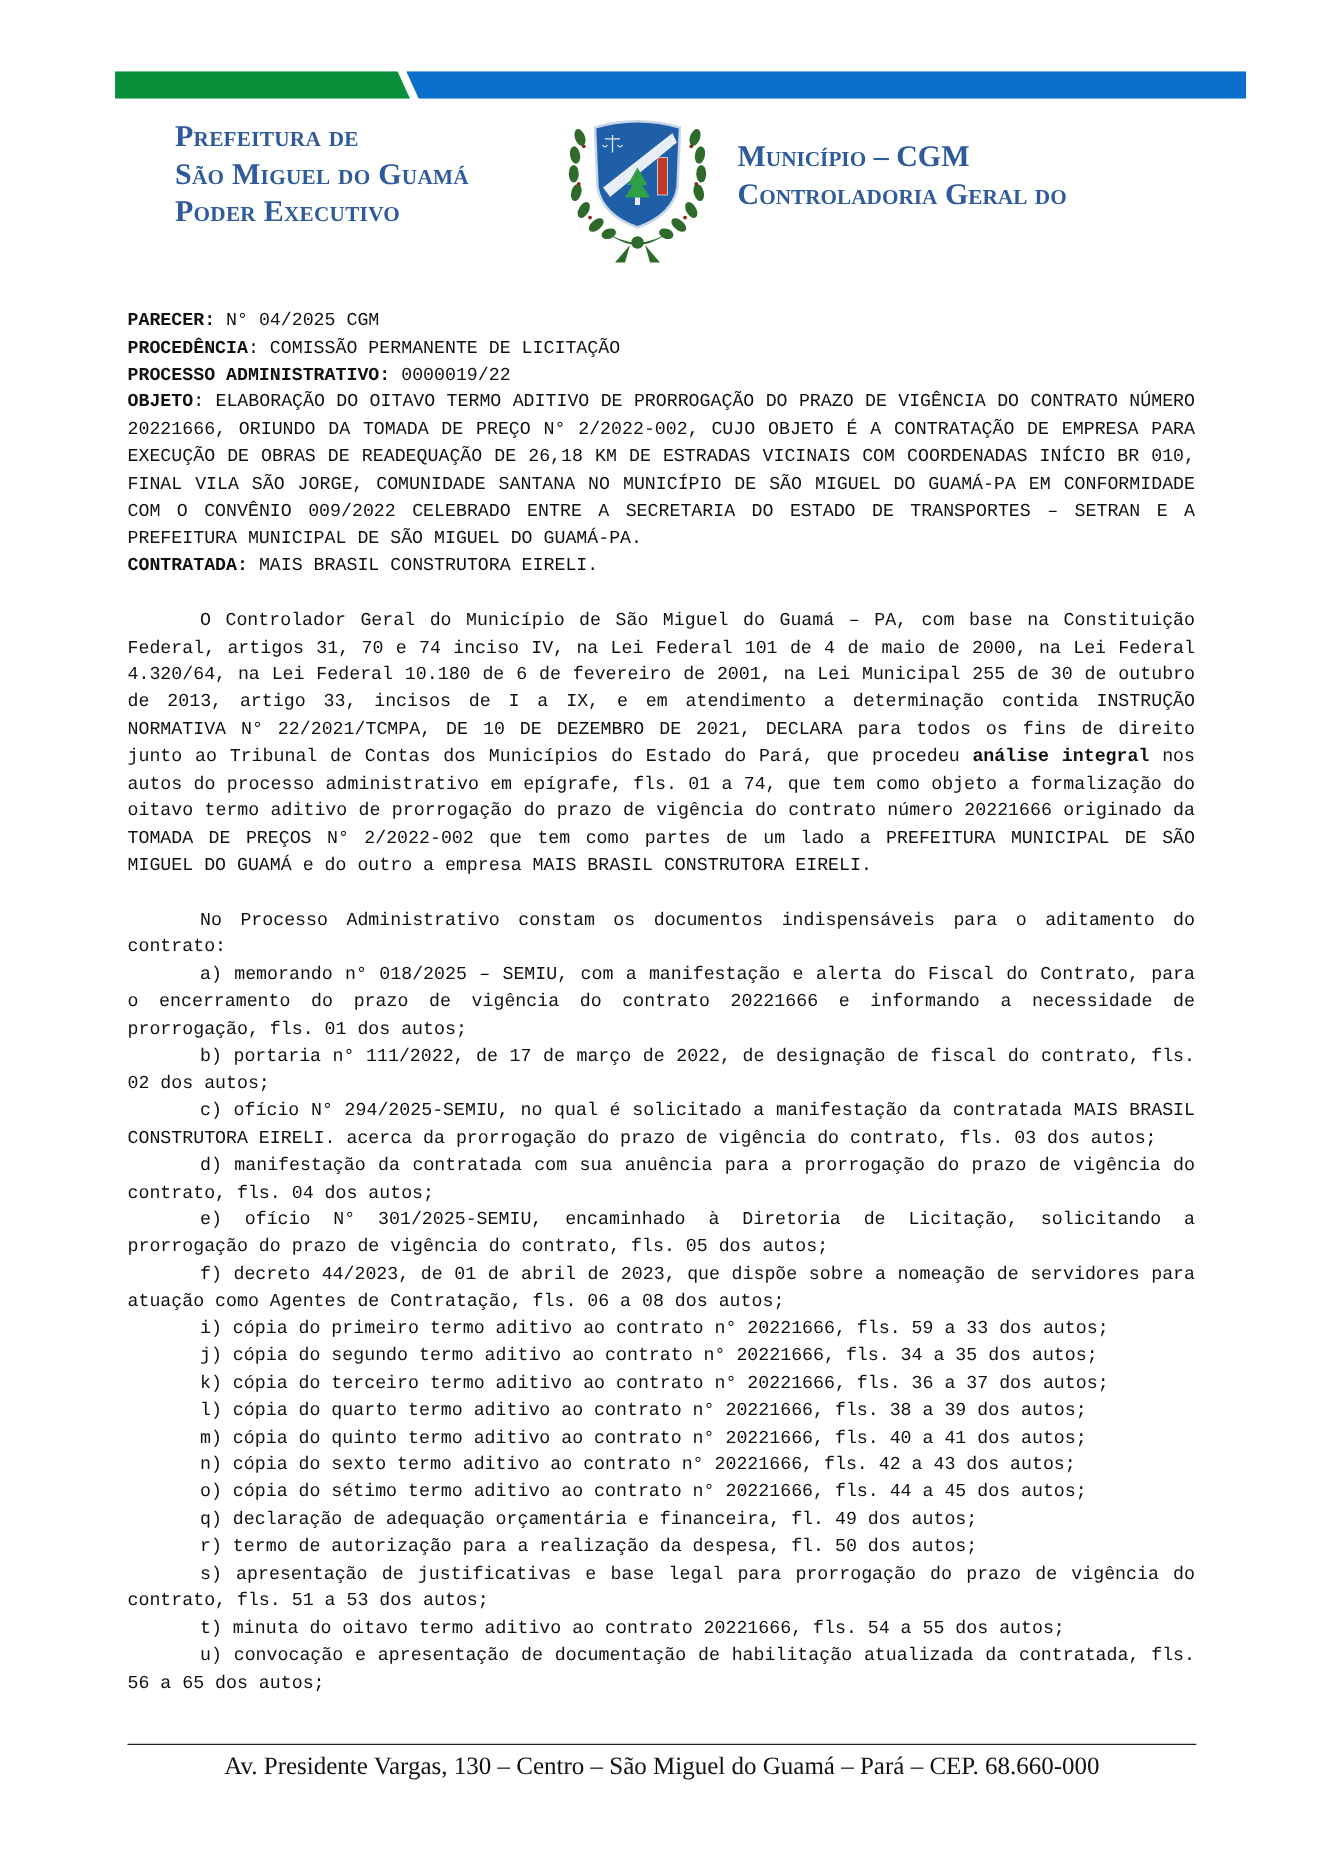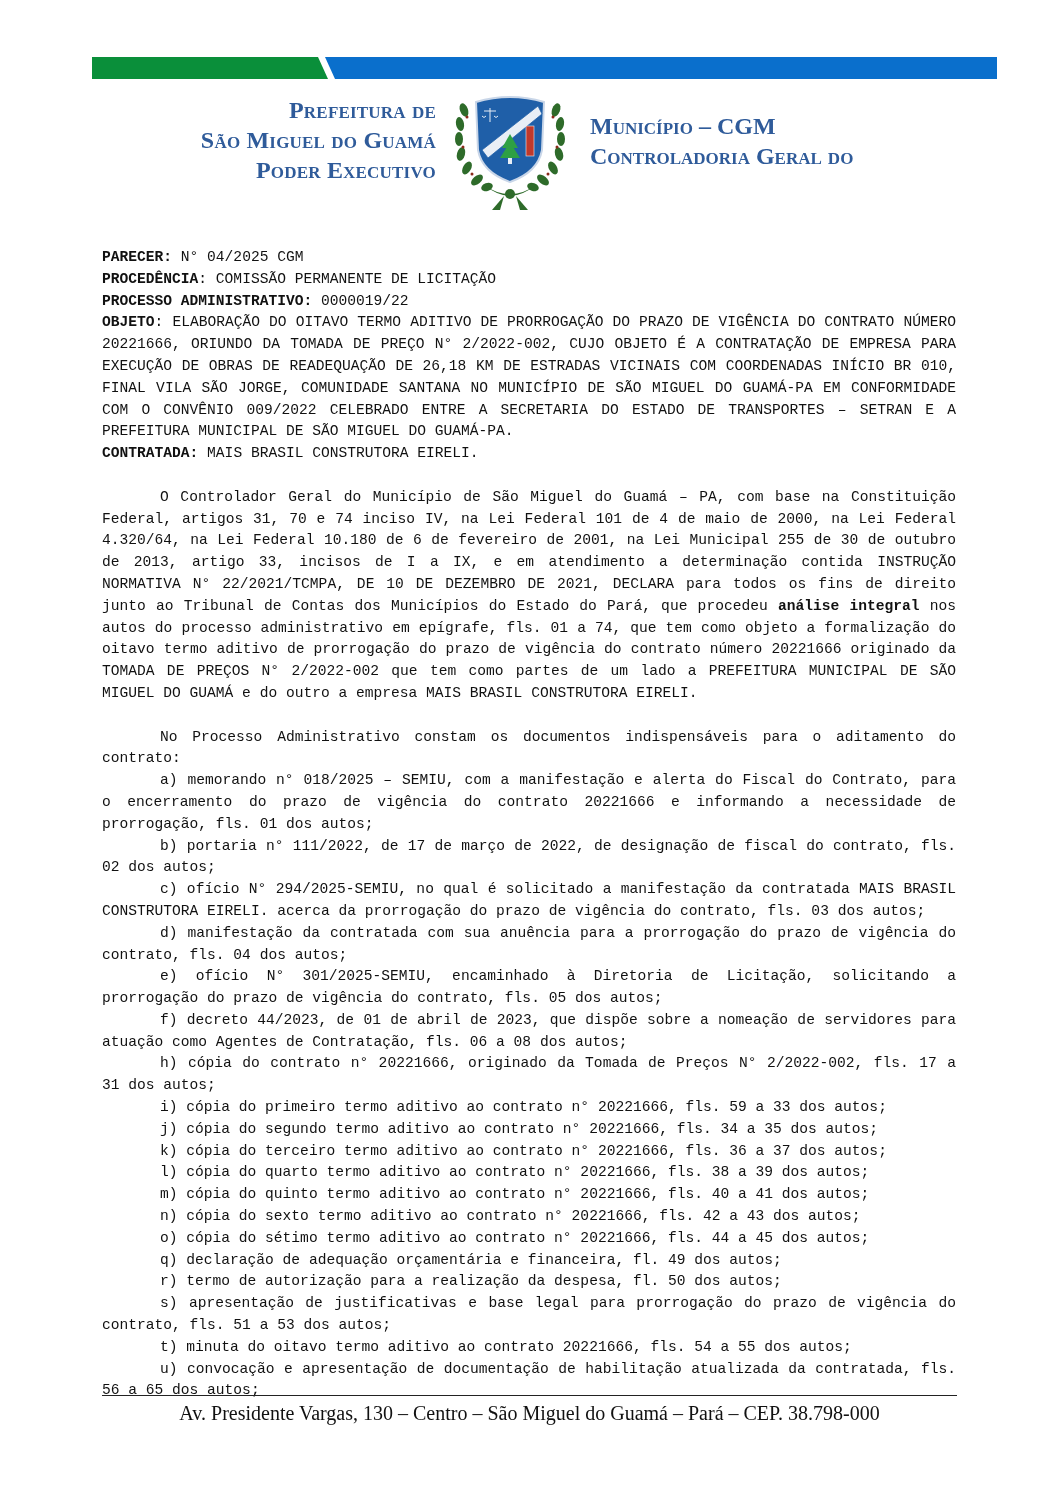--- a/index.html
+++ b/index.html
@@ -1,20 +1,20 @@
 <!DOCTYPE html>
 <html><head>
   <meta charset="utf-8">
   <style>
     html, body { margin: 0; padding: 0; background: #ffffff; }
     body { width: 1058px; height: 1497px; position: relative; overflow: hidden;
            font-family: "Liberation Sans", "DejaVu Sans", sans-serif; color: #111; }
     .topbar { position: absolute; left: 92px; top: 57px; width: 905px; height: 22px; }
     .topbar svg { display: block; }
-    .header-left { position: absolute; left: 140px; top: 95px; width: 296px; text-align: right;
+    .header-left { position: absolute; left: 140px; top: 95px; width: 296px; text-align: left;
       font-family: "Liberation Serif", "DejaVu Serif", serif; color: #2f5b9a; font-weight: bold;
       font-variant: small-caps; font-size: 24px; line-height: 30px; letter-spacing: 0.2px; }
     .header-right { position: absolute; left: 590px; top: 111px; width: 340px;
       font-family: "Liberation Serif", "DejaVu Serif", serif; color: #2f5b9a; font-weight: bold;
       font-variant: small-caps; font-size: 24px; line-height: 30px; }
     .crest { position: absolute; left: 452px; top: 92px; width: 116px; height: 122px; }
     .content { position: absolute; left: 102px; top: 247px; width: 854px;
       font-size: 14.6px; line-height: 21.8px; }
     .content p { margin: 0; text-align: justify; font-family: Liberation Mono, monospace; }
     .content b { font-weight: bold; }
@@ -111,29 +111,28 @@
 
   <div class="gap"></div>
 
   <p class="indent">No Processo Administrativo constam os documentos indispensáveis para o aditamento do contrato:</p>
   <p class="indent">a) memorando n° 018/2025 – SEMIU, com a manifestação e alerta do Fiscal do Contrato, para o encerramento do prazo de vigência do contrato 20221666 e informando a necessidade de prorrogação, fls. 01 dos autos;</p>
   <p class="indent">b) portaria n° 111/2022, de 17 de março de 2022, de designação de fiscal do contrato, fls. 02 dos autos;</p>
   <p class="indent">c) ofício N° 294/2025-SEMIU, no qual é solicitado a manifestação da contratada MAIS BRASIL CONSTRUTORA EIRELI. acerca da prorrogação do prazo de vigência do contrato, fls. 03 dos autos;</p>
   <p class="indent">d) manifestação da contratada com sua anuência para a prorrogação do prazo de vigência do contrato, fls. 04 dos autos;</p>
   <p class="indent">e) ofício N° 301/2025-SEMIU, encaminhado à Diretoria de Licitação, solicitando a prorrogação do prazo de vigência do contrato, fls. 05 dos autos;</p>
   <p class="indent">f) decreto 44/2023, de 01 de abril de 2023, que dispõe sobre a nomeação de servidores para atuação como Agentes de Contratação, fls. 06 a 08 dos autos;</p>
-  <p class="indent">h) cópia do contrato n° 20221666, originado da Tomada de Preços N° 2/2022-002, fls. 17 a 31 dos autos;</p>
   <p class="indent">i) cópia do primeiro termo aditivo ao contrato n° 20221666, fls. 59 a 33 dos autos;</p>
   <p class="indent">j) cópia do segundo termo aditivo ao contrato n° 20221666, fls. 34 a 35 dos autos;</p>
   <p class="indent">k) cópia do terceiro termo aditivo ao contrato n° 20221666, fls. 36 a 37 dos autos;</p>
   <p class="indent">l) cópia do quarto termo aditivo ao contrato n° 20221666, fls. 38 a 39 dos autos;</p>
   <p class="indent">m) cópia do quinto termo aditivo ao contrato n° 20221666, fls. 40 a 41 dos autos;</p>
   <p class="indent">n) cópia do sexto termo aditivo ao contrato n° 20221666, fls. 42 a 43 dos autos;</p>
   <p class="indent">o) cópia do sétimo termo aditivo ao contrato n° 20221666, fls. 44 a 45 dos autos;</p>
   <p class="indent">q) declaração de adequação orçamentária e financeira, fl. 49 dos autos;</p>
   <p class="indent">r) termo de autorização para a realização da despesa, fl. 50 dos autos;</p>
   <p class="indent">s) apresentação de justificativas e base legal para prorrogação do prazo de vigência do contrato, fls. 51 a 53 dos autos;</p>
   <p class="indent">t) minuta do oitavo termo aditivo ao contrato 20221666, fls. 54 a 55 dos autos;</p>
   <p class="indent">u) convocação e apresentação de documentação de habilitação atualizada da contratada, fls. 56 a 65 dos autos;</p>
 </div>
 
 <div class="footer-rule"></div>
-<div class="footer">Av. Presidente Vargas, 130 – Centro – São Miguel do Guamá – Pará – CEP. 38.798-000</div>
+<div class="footer">Av. Presidente Vargas, 130 – Centro – São Miguel do Guamá – Pará – CEP. 68.660-000</div>
 
 </body></html>

